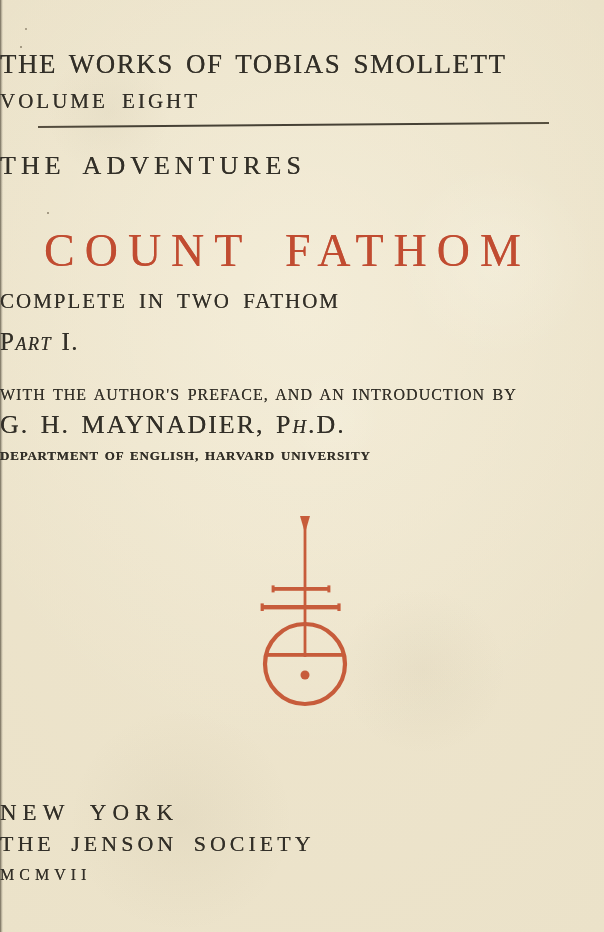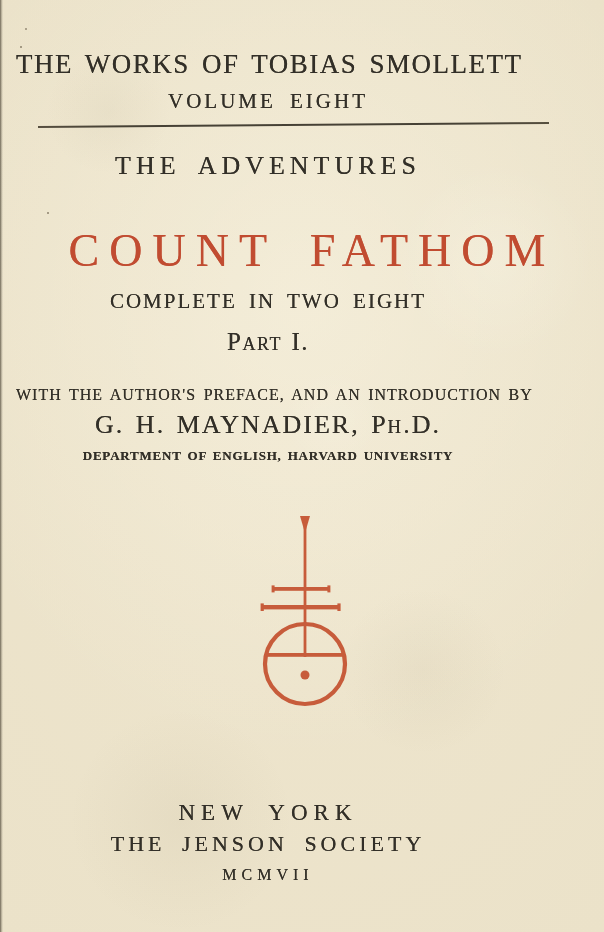--- a/index.html
+++ b/index.html
@@ -24,40 +24,40 @@
       radial-gradient(circle 120px at 70% 72%, rgba(120,105,70,0.05), transparent 70%),
       radial-gradient(circle 160px at 30% 88%, rgba(120,105,70,0.06), transparent 70%),
       radial-gradient(circle 70px at 55% 45%, rgba(255,255,245,0.14), transparent 70%);
   }
   .edge-left{
     position:absolute;left:0;top:0;width:3px;height:932px;
     background:linear-gradient(to right, rgba(45,38,25,0.65), rgba(45,38,25,0.18) 60%, rgba(45,38,25,0));
   }
   .speck{position:absolute;border-radius:50%;background:rgba(80,70,50,0.55);}
   .line{
-    position:absolute;left:16px;width:504px;text-align:center;line-height:1;
+    position:absolute;left:0;width:504px;text-align:left;line-height:1;
     white-space:nowrap;
   }
   .ink{color:#322f28;text-shadow:0 0 0.5px rgba(45,40,30,0.8);}
   .series-title{top:51px;font-size:27px;letter-spacing:1.5px;word-spacing:4px;}
   .volume{top:91px;font-size:21px;letter-spacing:3px;word-spacing:6px;}
   .rule{
     position:absolute;left:38px;top:124px;width:511px;height:1.6px;
     background:linear-gradient(to right,#574f40,#464135 15%,#464135 85%,#57503f);
     transform:rotate(-0.45deg);
   }
   .adventures{top:153px;font-size:26px;letter-spacing:5px;word-spacing:7px;}
   .of-line{top:199px;font-size:15px;letter-spacing:2px;}
   .main-title{
     top:228px;font-size:46px;letter-spacing:10px;word-spacing:12px;
     color:#c14c31;text-shadow:0 0 0.5px rgba(193,76,49,0.8);margin-left:44px;
   }
   .complete{top:291px;font-size:21px;letter-spacing:2px;word-spacing:5px;}
   .part-line{top:329px;font-size:25px;letter-spacing:1.5px;}
-  .smallcap{font-size:0.72em;}
+  .smallcap{font-size:0.72em;font-style:italic;}
   .part-tail{margin-left:0.38em;}
   .byline{top:387px;font-size:16px;font-weight:400;letter-spacing:1px;word-spacing:2.5px;}
   .author-line{top:412px;font-size:26px;letter-spacing:2px;word-spacing:3px;}
   .affiliation{top:449px;font-size:13px;font-weight:700;letter-spacing:0.8px;word-spacing:2px;}
   .printer-mark{position:absolute;left:257px;top:512px;width:96px;height:200px;}
   .imprint-city{top:801px;font-size:23px;letter-spacing:6px;word-spacing:9px;}
   .imprint-publisher{top:833px;font-size:22px;letter-spacing:4px;word-spacing:7px;}
   .imprint-year{top:867px;font-size:16px;letter-spacing:5px;}
 </style>
 </head>
@@ -69,21 +69,21 @@
   <div class="speck" style="left:20px;top:46px;width:1.5px;height:1.5px;"></div>
   <div class="speck" style="left:47px;top:212px;width:1.5px;height:1.5px;"></div>
 
   <div class="line ink series-title">THE WORKS OF TOBIAS SMOLLETT</div>
   <div class="line ink volume">VOLUME EIGHT</div>
 
   <div class="rule"></div>
 
   <div class="line ink adventures">THE ADVENTURES</div>
   <div class="line main-title">COUNT FATHOM</div>
-  <div class="line ink complete">COMPLETE IN TWO EIGHT</div>
+  <div class="line ink complete">COMPLETE IN TWO FATHOM</div>
 
   <div class="line ink part-line"><span>P</span><span class="smallcap">ART</span><span class="part-tail">I.</span></div>
 
   <div class="line ink byline">WITH THE AUTHOR'S PREFACE, AND AN INTRODUCTION BY</div>
 
   <div class="line ink affiliation">DEPARTMENT OF ENGLISH, HARVARD UNIVERSITY</div>
 
   <div class="line ink author-line"><span>G. H. MAYNADIER, P</span><span class="smallcap">H</span><span>.D.</span></div>
 
   <svg class="printer-mark" viewBox="0 0 96 200" xmlns="http://www.w3.org/2000/svg">

